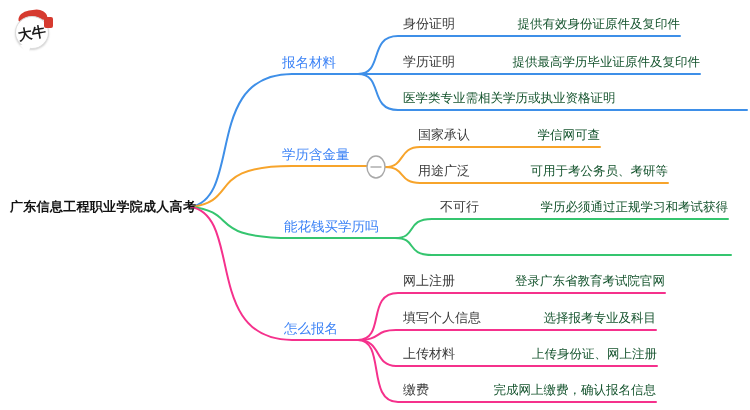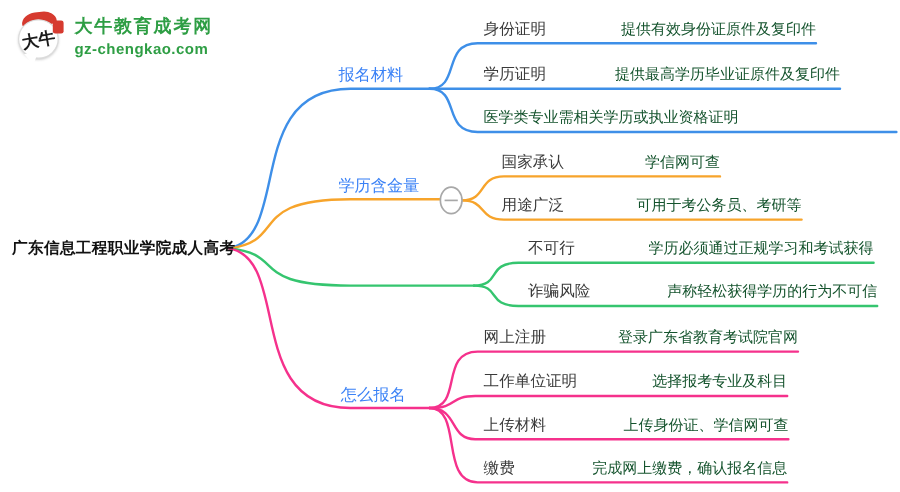--- a/index.html
+++ b/index.html
@@ -85,30 +85,27 @@
 
   <div class="logo">
     <div class="bubble">
       <div class="bubble-cap"></div>
       <div class="bubble-circle">
         <span class="bubble-mark">大牛</span>
       </div>
       <div class="bubble-seal"></div>
       <div class="bubble-tail"></div>
     </div>
-    <div class="logo-text">
-      <div class="logo-title">大牛教育成考网</div>
-      <div class="logo-domain">gz-chengkao.com</div>
-    </div>
   </div>
 
   <div class="central">广东信息工程职业学院成人高考</div>
 
   <div class="branch-label" style="left:282px;bottom:338px;">报名材料</div>
   <div class="branch-label" style="left:282px;bottom:246px;">学历含金量</div>
+  <div class="branch-label" style="left:284px;bottom:174px;">能花钱买学历吗</div>
   <div class="branch-label" style="left:284px;bottom:72px;">怎么报名</div>
 
   <div class="node-row" style="left:394px;bottom:374px;width:286px;padding-left:9px;">
     <span class="topic">身份证明</span>
     <span class="value">提供有效身份证原件及复印件</span>
   </div>
   <div class="node-row" style="left:394px;bottom:336px;width:306px;padding-left:9px;">
     <span class="topic">学历证明</span>
     <span class="value">提供最高学历毕业证原件及复印件</span>
   </div>
@@ -122,35 +119,31 @@
   </div>
   <div class="node-row" style="left:416px;bottom:227px;width:252px;padding-left:2px;">
     <span class="topic">用途广泛</span>
     <span class="value">可用于考公务员、考研等</span>
   </div>
 
   <div class="node-row" style="left:428px;bottom:191px;width:300px;padding-left:12px;">
     <span class="topic">不可行</span>
     <span class="value">学历必须通过正规学习和考试获得</span>
   </div>
-  <div class="node-row" style="left:428px;bottom:155px;width:303px;padding-left:12px;">
-    <span class="topic">诈骗风险</span>
-    <span class="value">声称轻松获得学历的行为不可信</span>
-  </div>
 
   <div class="node-row" style="left:392px;bottom:117px;width:273px;padding-left:11px;gap:25px;">
     <span class="topic">网上注册</span>
     <span class="value">登录广东省教育考试院官网</span>
   </div>
   <div class="node-row" style="left:392px;bottom:80px;width:264px;padding-left:11px;">
-    <span class="topic">工作单位证明</span>
+    <span class="topic">填写个人信息</span>
     <span class="value">选择报考专业及科目</span>
   </div>
   <div class="node-row" style="left:392px;bottom:44px;width:265px;padding-left:11px;">
     <span class="topic">上传材料</span>
-    <span class="value">上传身份证、学信网可查</span>
+    <span class="value">上传身份证、网上注册</span>
   </div>
   <div class="node-row" style="left:392px;bottom:8px;width:264px;padding-left:11px;">
     <span class="topic">缴费</span>
     <span class="value">完成网上缴费，确认报名信息</span>
   </div>
 
 </div>
 
 </body></html>

